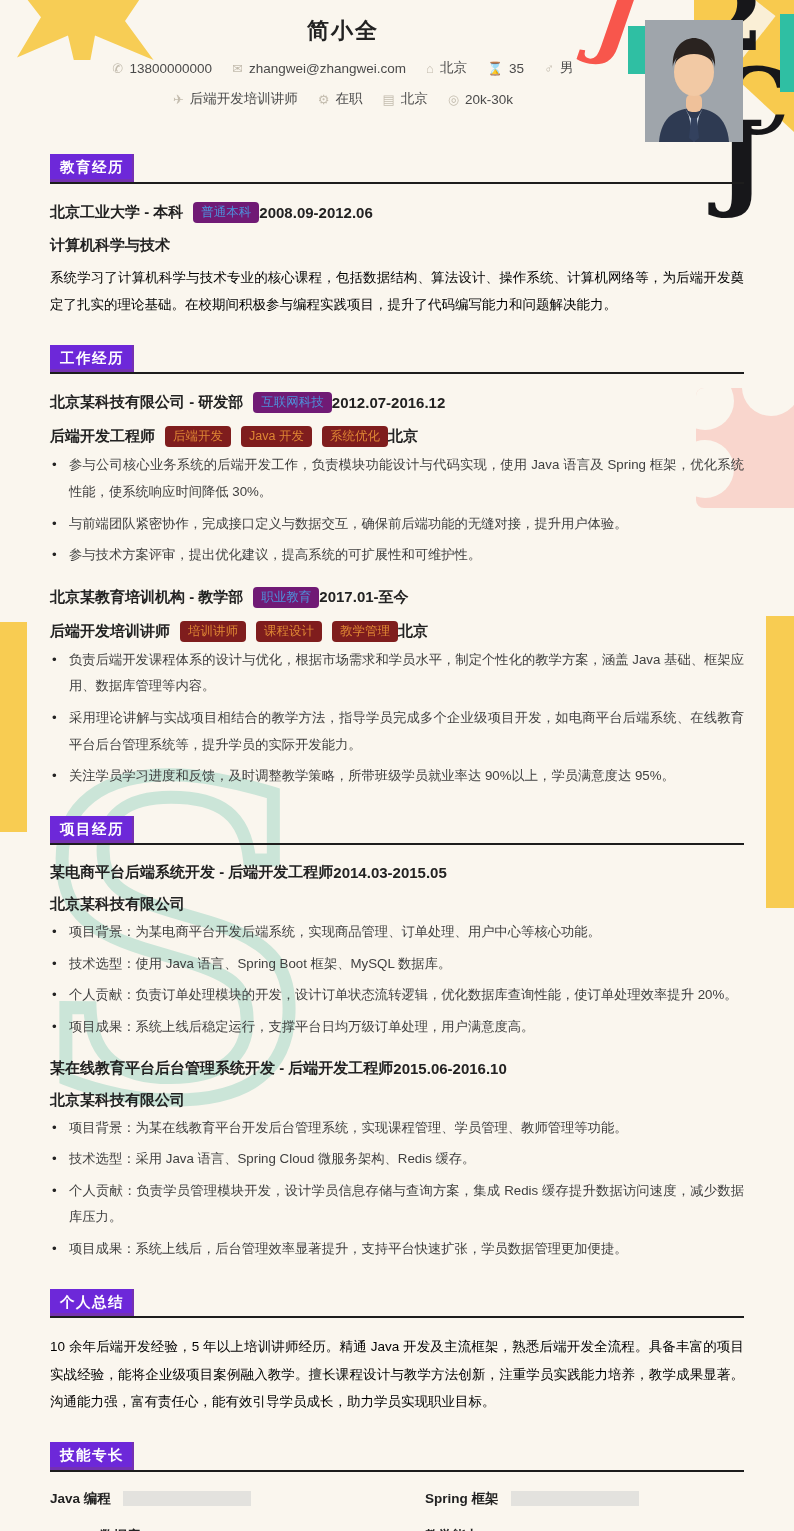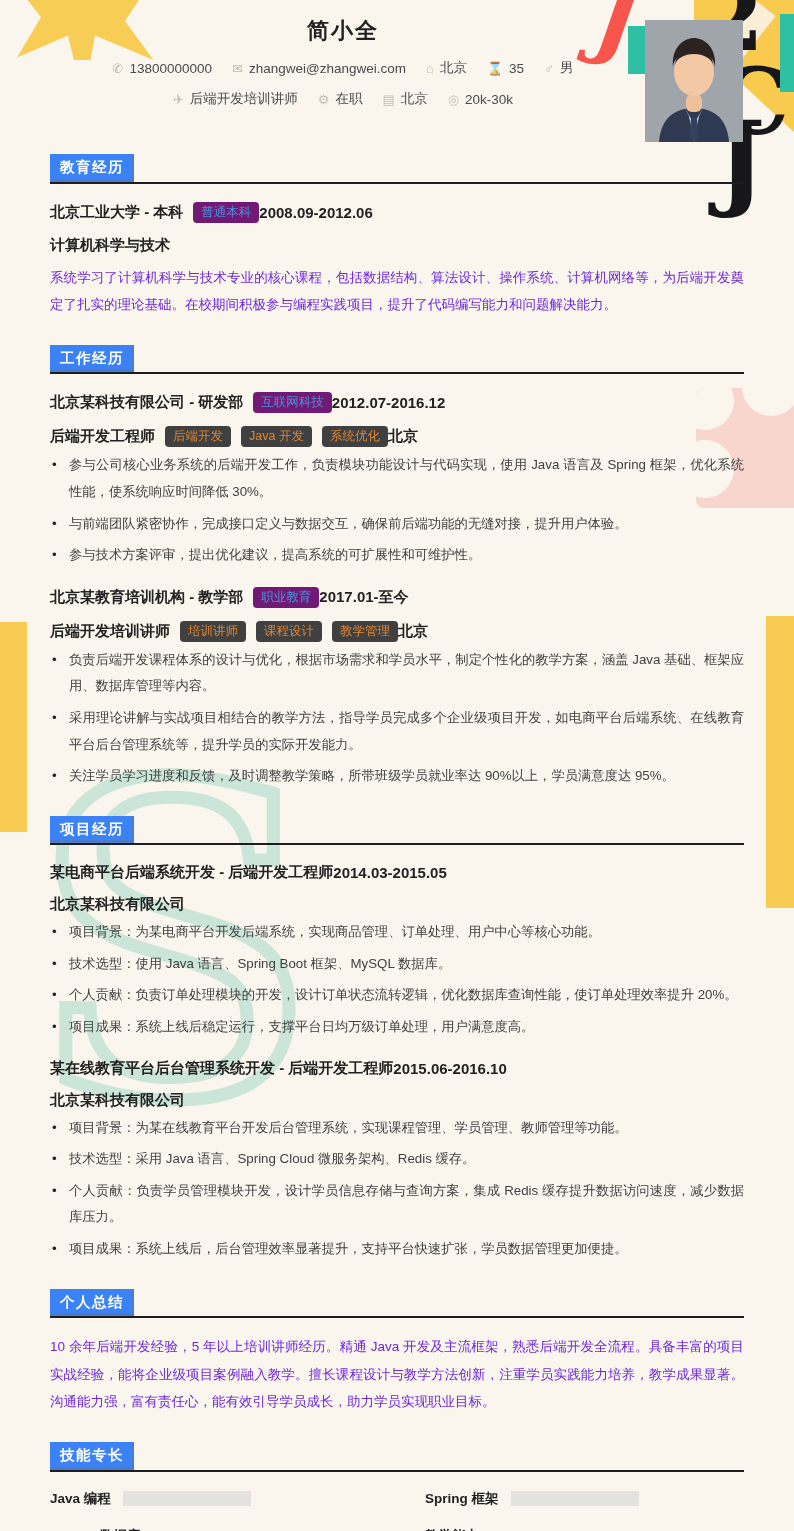--- a/index.html
+++ b/index.html
@@ -33,33 +33,33 @@
   .content { position:relative; z-index:2; padding:0 50px; color:#3d3d3d; }
   .header-info { width:586px; text-align:center; padding-top:16px; }
   .name { font-size:22px; font-weight:bold; color:#222; letter-spacing:2px; }
   .crow { margin-top:13px; font-size:13.5px; color:#4a4a4a; display:flex; justify-content:center; gap:20px; flex-wrap:nowrap; white-space:nowrap; }
   .ci { display:inline-flex; align-items:center; gap:6px; }
   .ci .ic { color:#C3BCAE; font-size:13px; }
 
   .section { margin-top:26px; }
   .section.first { margin-top:46px; }
   .sec-head { border-bottom:2px solid #1d1d1d; line-height:0; }
-  .sec-badge { display:inline-block; background:#3b82f6; color:#fff; font-weight:bold; font-size:14.5px;
+  .sec-badge { display:inline-block; background:#6d28d9; color:#fff; font-weight:bold; font-size:14.5px;
     line-height:1; padding:6px 10px 7px; letter-spacing:1.5px; box-shadow:inset -2px -3px 0 rgba(150,95,0,.18); }
 
   .row { display:flex; align-items:center; }
   .row-l { display:flex; align-items:center; gap:10px; }
   .t-bold { font-size:15px; font-weight:bold; color:#222; }
   .date { font-size:15px; font-weight:bold; color:#222; }
   .item-row { margin-top:18px; }
   .sub-row { margin-top:13px; }
   .tag { font-size:12.5px; padding:3px 8px; border-radius:4px; line-height:1.2; white-space:nowrap; }
   .tag-blue { color:#4E90DB; background:#701a75; }
-  .tag-orange { color:#DE8634; background:#404040; }
-  .para { margin-top:9px; font-size:13.5px; line-height:2.05; color:#6d28d9; text-align:justify; }
+  .tag-orange { color:#DE8634; background:#7f1d1d; }
+  .para { margin-top:9px; font-size:13.5px; line-height:2.05; color:#000000; text-align:justify; }
   ul.bullets { list-style:none; }
   ul.bullets li { position:relative; padding-left:19px; font-size:13.3px; line-height:2.0; color:#3f3f3f; margin-top:5px; text-align:justify; }
   ul.bullets li::before { content:"•"; position:absolute; left:2px; top:0; color:#222; }
 
   .skills-grid { display:grid; grid-template-columns:1fr 1fr; gap:19px 56px; margin-top:18px; }
   .skill { display:flex; align-items:center; }
   .skill-name { font-size:13.5px; font-weight:bold; color:#222; margin-right:12px; white-space:nowrap; }
   .skill-track { width:128px; height:15px; background:#E3E2DE; position:relative; overflow:hidden; }
   .skill-fill { height:100%; background:#F9B716; clip-path:polygon(0 0,calc(100% - 8px) 0,100% 100%,0 100%); }
 </style>

